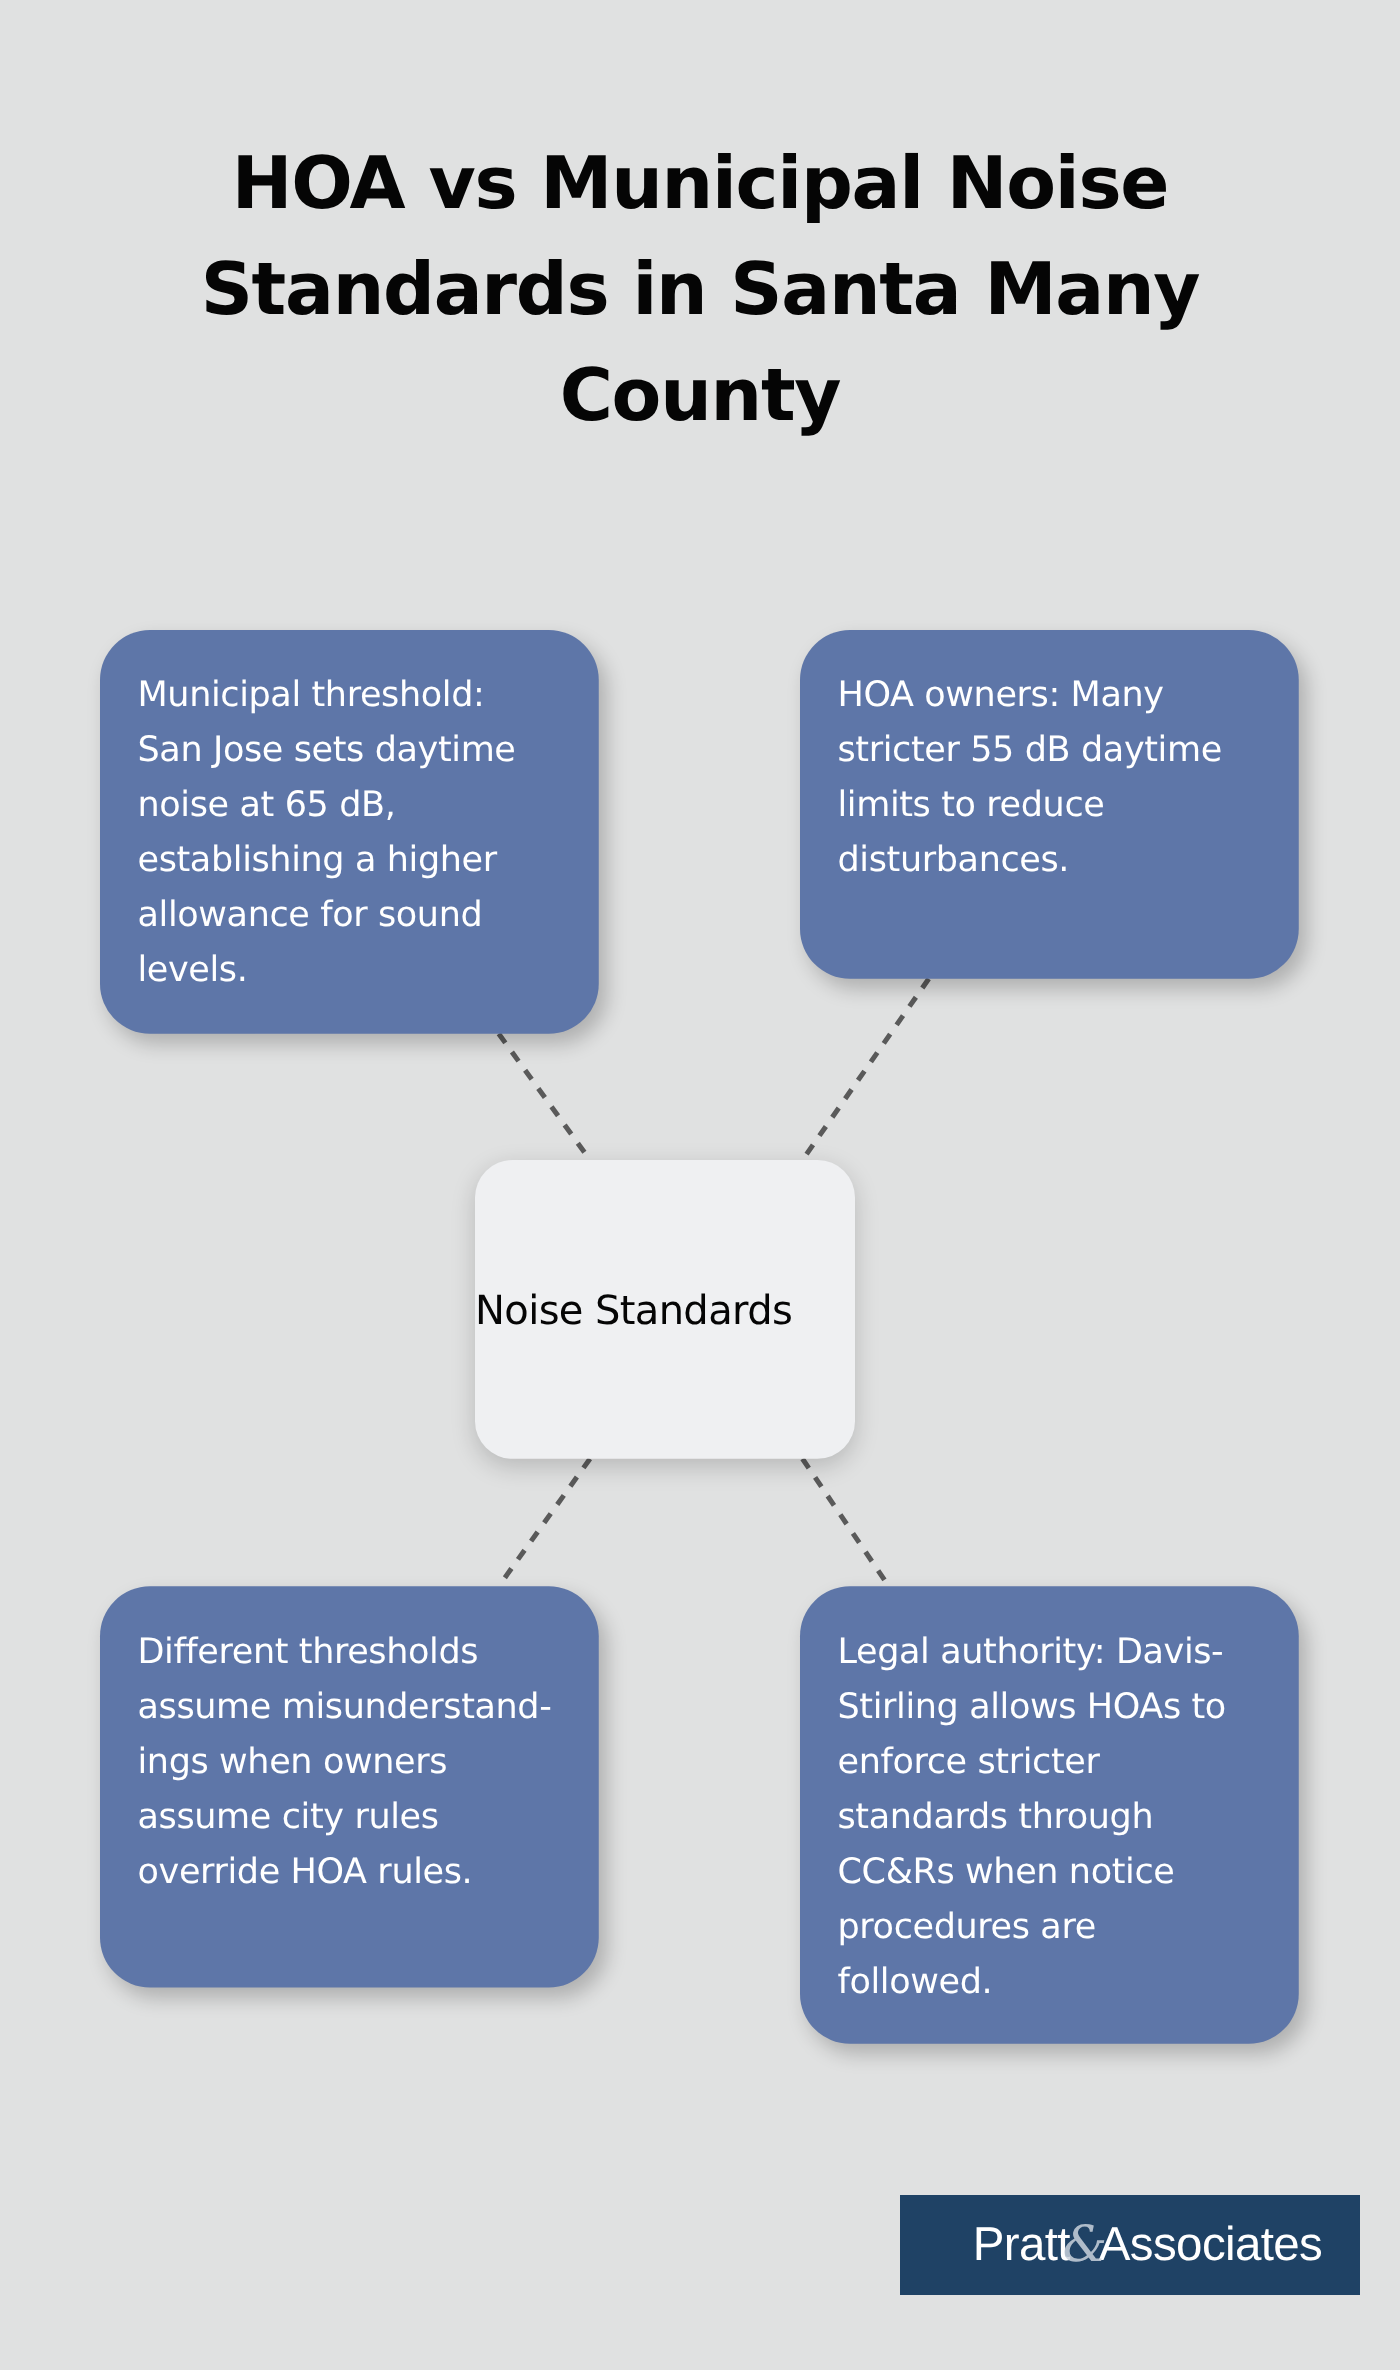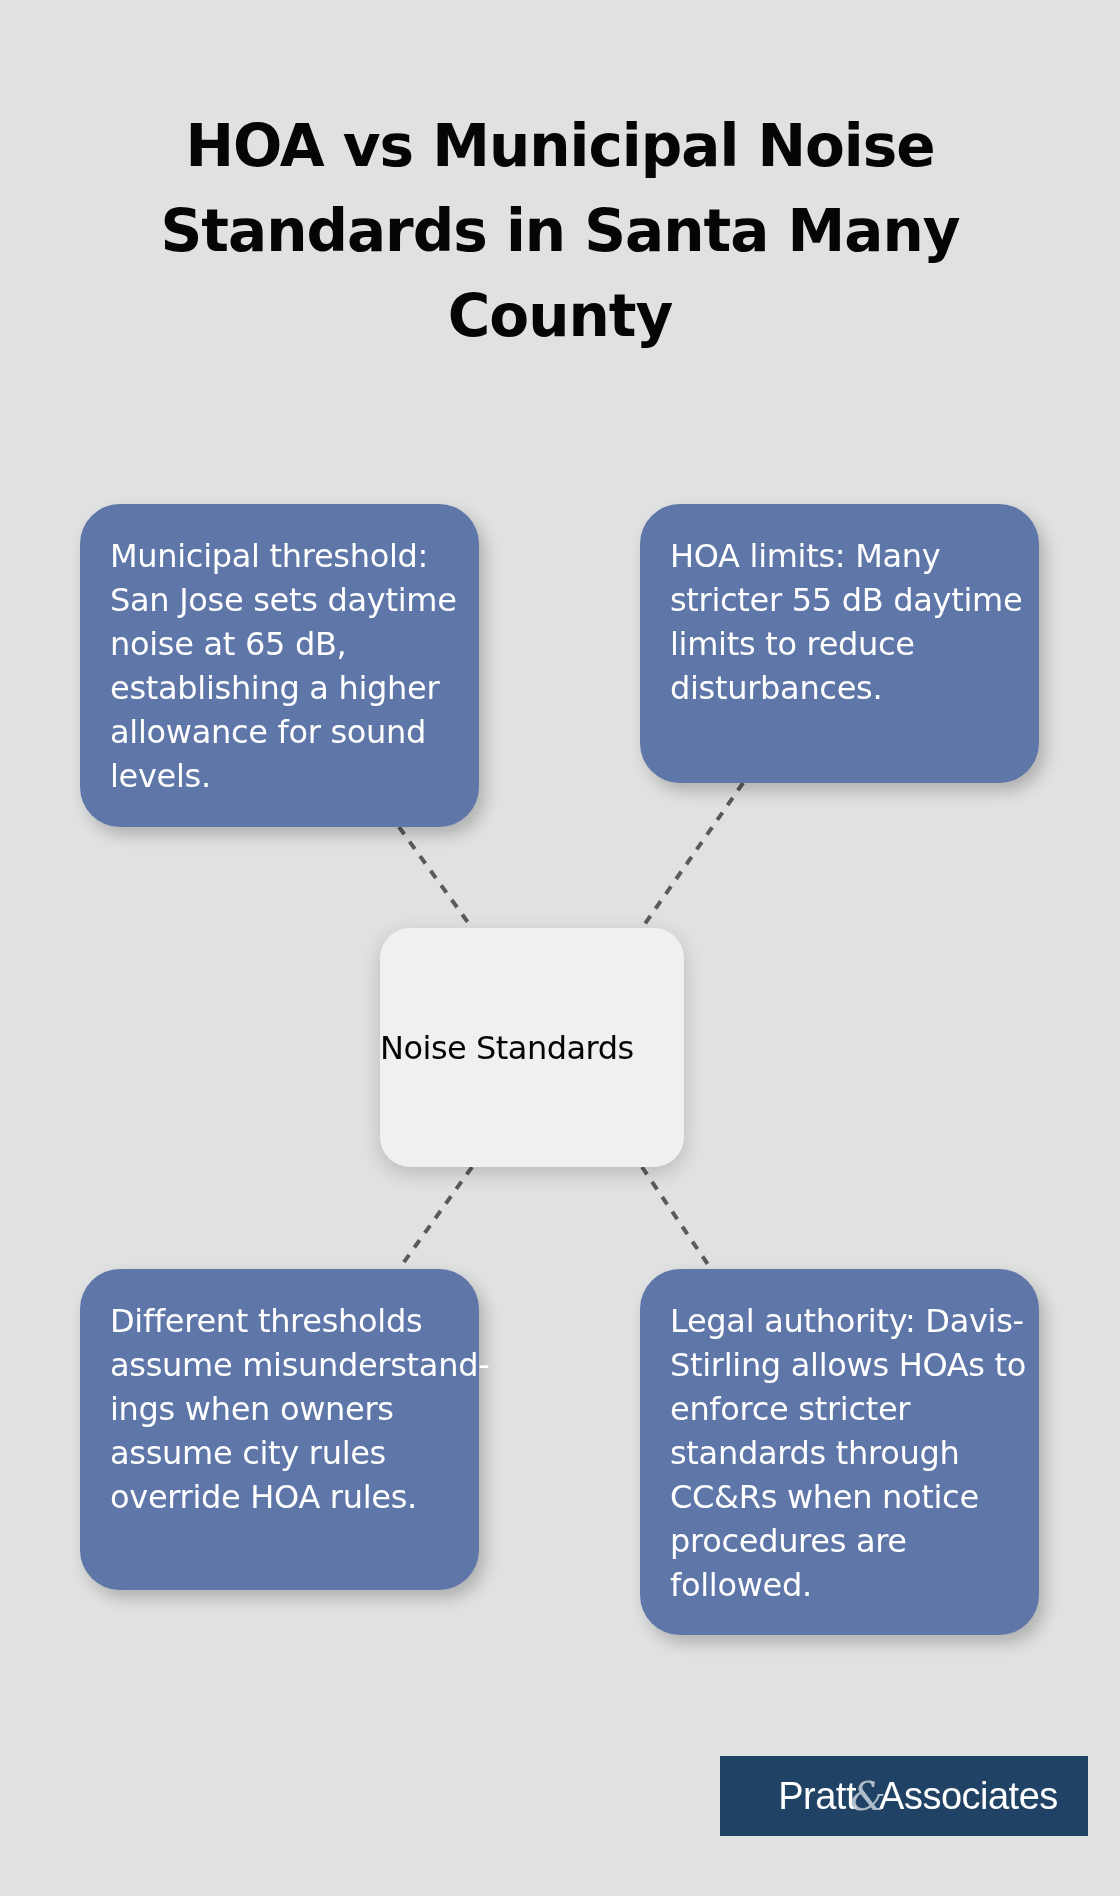--- a/index.html
+++ b/index.html
@@ -13,21 +13,21 @@
     text-align:center; font-weight:bold; font-size:58px; line-height:85px;
     color:#050505; letter-spacing:-1px;
   }
   .title span { display:block; }
   svg.lines { position:absolute; left:0; top:0; }
   .box {
     position:absolute; background:#5e76a8; border-radius:40px;
     box-shadow:6px 8px 16px rgba(0,0,0,0.22);
     color:#ffffff; box-sizing:border-box;
     padding:30px 24px 0 30px;
-    font-size:32px; line-height:44px; letter-spacing:-0.3px;
+    font-size:28px; line-height:44px; letter-spacing:-0.3px;
   }
   .box .line { display:block; white-space:nowrap; }
   .center {
     position:absolute; left:380px; top:928px; width:304px; height:239px;
     background:#eff0f2; border-radius:30px;
     box-shadow:0 6px 20px rgba(0,0,0,0.18);
     display:flex; align-items:center; justify-content:flex-start;
     font-weight:normal; font-size:32px; color:#050505; letter-spacing:-0.5px;
   }
   .logo {
@@ -59,21 +59,21 @@
 <div class="box" style="left:80px; top:504px; width:399px; height:323px;">
   <span class="line">Municipal threshold:</span>
   <span class="line">San Jose sets daytime</span>
   <span class="line">noise at 65 dB,</span>
   <span class="line">establishing a higher</span>
   <span class="line">allowance for sound</span>
   <span class="line">levels.</span>
 </div>
 
 <div class="box" style="left:640px; top:504px; width:399px; height:279px;">
-  <span class="line">HOA limits: Many</span>
+  <span class="line">HOA owners: Many</span>
   <span class="line">stricter 55 dB daytime</span>
   <span class="line">limits to reduce</span>
   <span class="line">disturbances.</span>
 </div>
 
 <div class="center">
   <span>Noise Standards</span>
 </div>
 
 <div class="box" style="left:80px; top:1269px; width:399px; height:321px;">

